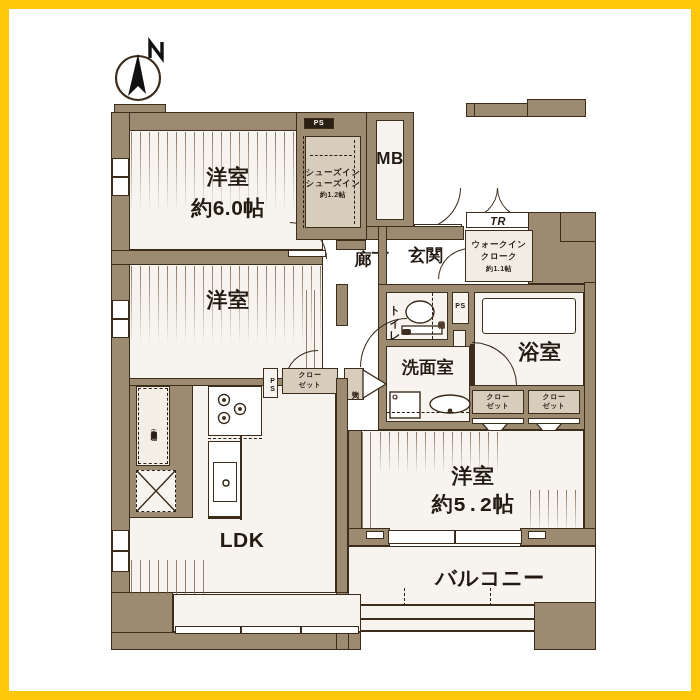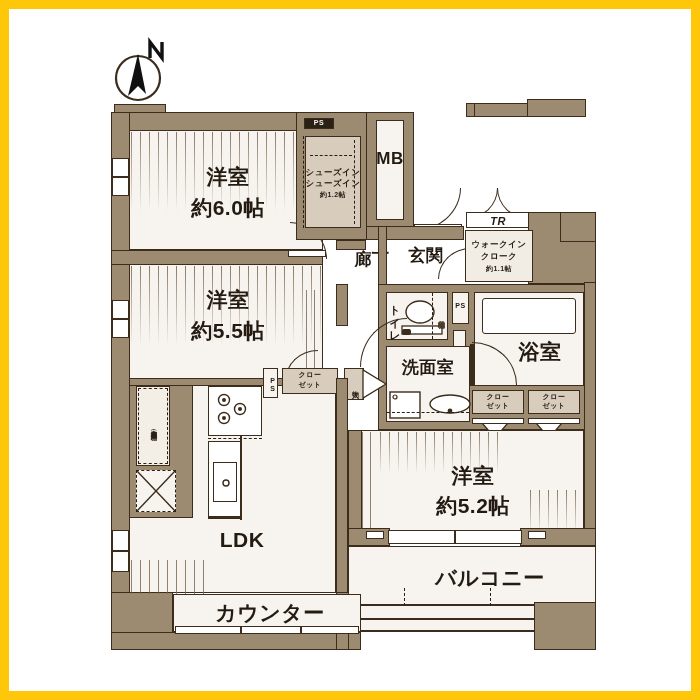--- a/index.html
+++ b/index.html
@@ -94,21 +94,20 @@
   <div class="thin2" style="left:112px;top:158px;width:17px;height:38px;"></div>
   <div class="line" style="left:112px;top:176px;width:17px;height:2px;"></div>
 
   <div class="wall" style="left:111px;top:250px;width:212px;height:15px;"></div>
 
   <div class="room" style="left:129px;top:264px;width:194px;height:117px;"></div>
   <div class="hatch" style="left:131px;top:266px;width:190px;height:80px;
               -webkit-mask-image:linear-gradient(180deg,#000,rgba(0,0,0,0));
               mask-image:linear-gradient(180deg,#000,rgba(0,0,0,0));"></div>
   <div class="label lbl-room" style="left:173px;top:288px;width:110px;">洋室</div>
-  <div class="label lbl-room" style="left:168px;top:319px;width:120px;">約5.5帖</div>
   <div class="thin2" style="left:112px;top:300px;width:17px;height:38px;"></div>
   <div class="line" style="left:112px;top:318px;width:17px;height:2px;"></div>
 
   <div class="hatchv" style="left:306px;top:290px;width:16px;height:90px;
               background-image:repeating-linear-gradient(90deg,rgba(120,100,78,.8) 0 1.2px,rgba(0,0,0,0) 1.2px 8px);"></div>
 
   <div class="arc arc-tr" style="left:290px;top:222px;width:36px;height:36px;"></div>
   <div class="thin2" style="left:288px;top:250px;width:38px;height:7px;"></div>
 
   <div class="arc arc-tl" style="left:285px;top:350px;width:32px;height:30px;"></div>
@@ -215,21 +214,21 @@
   <div class="room" style="left:360px;top:430px;width:224px;height:110px;"></div>
   <div class="hatchv" style="left:362px;top:432px;width:16px;height:100px;
               background-image:repeating-linear-gradient(90deg,rgba(120,100,78,.8) 0 1.2px,rgba(0,0,0,0) 1.2px 8px);"></div>
   <div class="hatch" style="left:380px;top:432px;width:120px;height:42px;
               -webkit-mask-image:linear-gradient(180deg,#000,rgba(0,0,0,0));
               mask-image:linear-gradient(180deg,#000,rgba(0,0,0,0));"></div>
   <div class="hatch" style="left:530px;top:490px;width:52px;height:46px;
               -webkit-mask-image:linear-gradient(180deg,#000,rgba(0,0,0,0));
               mask-image:linear-gradient(180deg,#000,rgba(0,0,0,0));"></div>
   <div class="label lbl-room" style="left:418px;top:464px;width:110px;">洋室</div>
-  <div class="label lbl-room" style="left:413px;top:494px;width:120px;">約5.2帖</div>
+  <div class="label lbl-room" style="left:413px;top:494px;width:120px;font-family:Liberation Mono, monospace;">約5.2帖</div>
 
   <div class="wall" style="left:584px;top:282px;width:12px;height:260px;"></div>
   <div class="wall" style="left:348px;top:430px;width:14px;height:112px;"></div>
 
   <div class="wall" style="left:348px;top:528px;width:42px;height:18px;"></div>
   <div class="wall" style="left:520px;top:528px;width:76px;height:18px;"></div>
   <div class="thin2" style="left:388px;top:530px;width:134px;height:14px;"></div>
   <div class="line" style="left:454px;top:530px;width:2px;height:14px;"></div>
   <div class="thin2" style="left:366px;top:531px;width:18px;height:8px;"></div>
   <div class="thin2" style="left:528px;top:531px;width:18px;height:8px;"></div>
@@ -294,21 +293,20 @@
   <div class="label lbl-tiny lbl-vert" style="left:347px;top:371px;width:12px;height:28px;">物入</div>
   <svg style="left:362px;top:366px;" width="26" height="36" viewBox="0 0 26 36">
     <polygon points="1,4 1,32 24,18" fill="#FFFFFF" stroke="#3B2C1C" stroke-width="1.3"></polygon>
   </svg>
 
   <div class="arc arc-tl" style="left:360px;top:318px;width:46px;height:48px;"></div>
 
   <div class="wall" style="left:336px;top:378px;width:12px;height:215px;"></div>
 
   <div class="room" style="left:173px;top:594px;width:188px;height:38px;"></div>
-  <div class="label lbl-room" style="left:205px;top:601px;width:130px;">カウンター</div>
   <div class="thin2" style="left:175px;top:626px;width:184px;height:8px;"></div>
   <div class="line" style="left:240px;top:626px;width:2px;height:8px;"></div>
   <div class="line" style="left:300px;top:626px;width:2px;height:8px;"></div>
 
   <div class="wall" style="left:336px;top:284px;width:12px;height:42px;"></div>
   <div class="wall" style="left:336px;top:240px;width:30px;height:10px;"></div>
 
 </div>
 
 </body></html>

